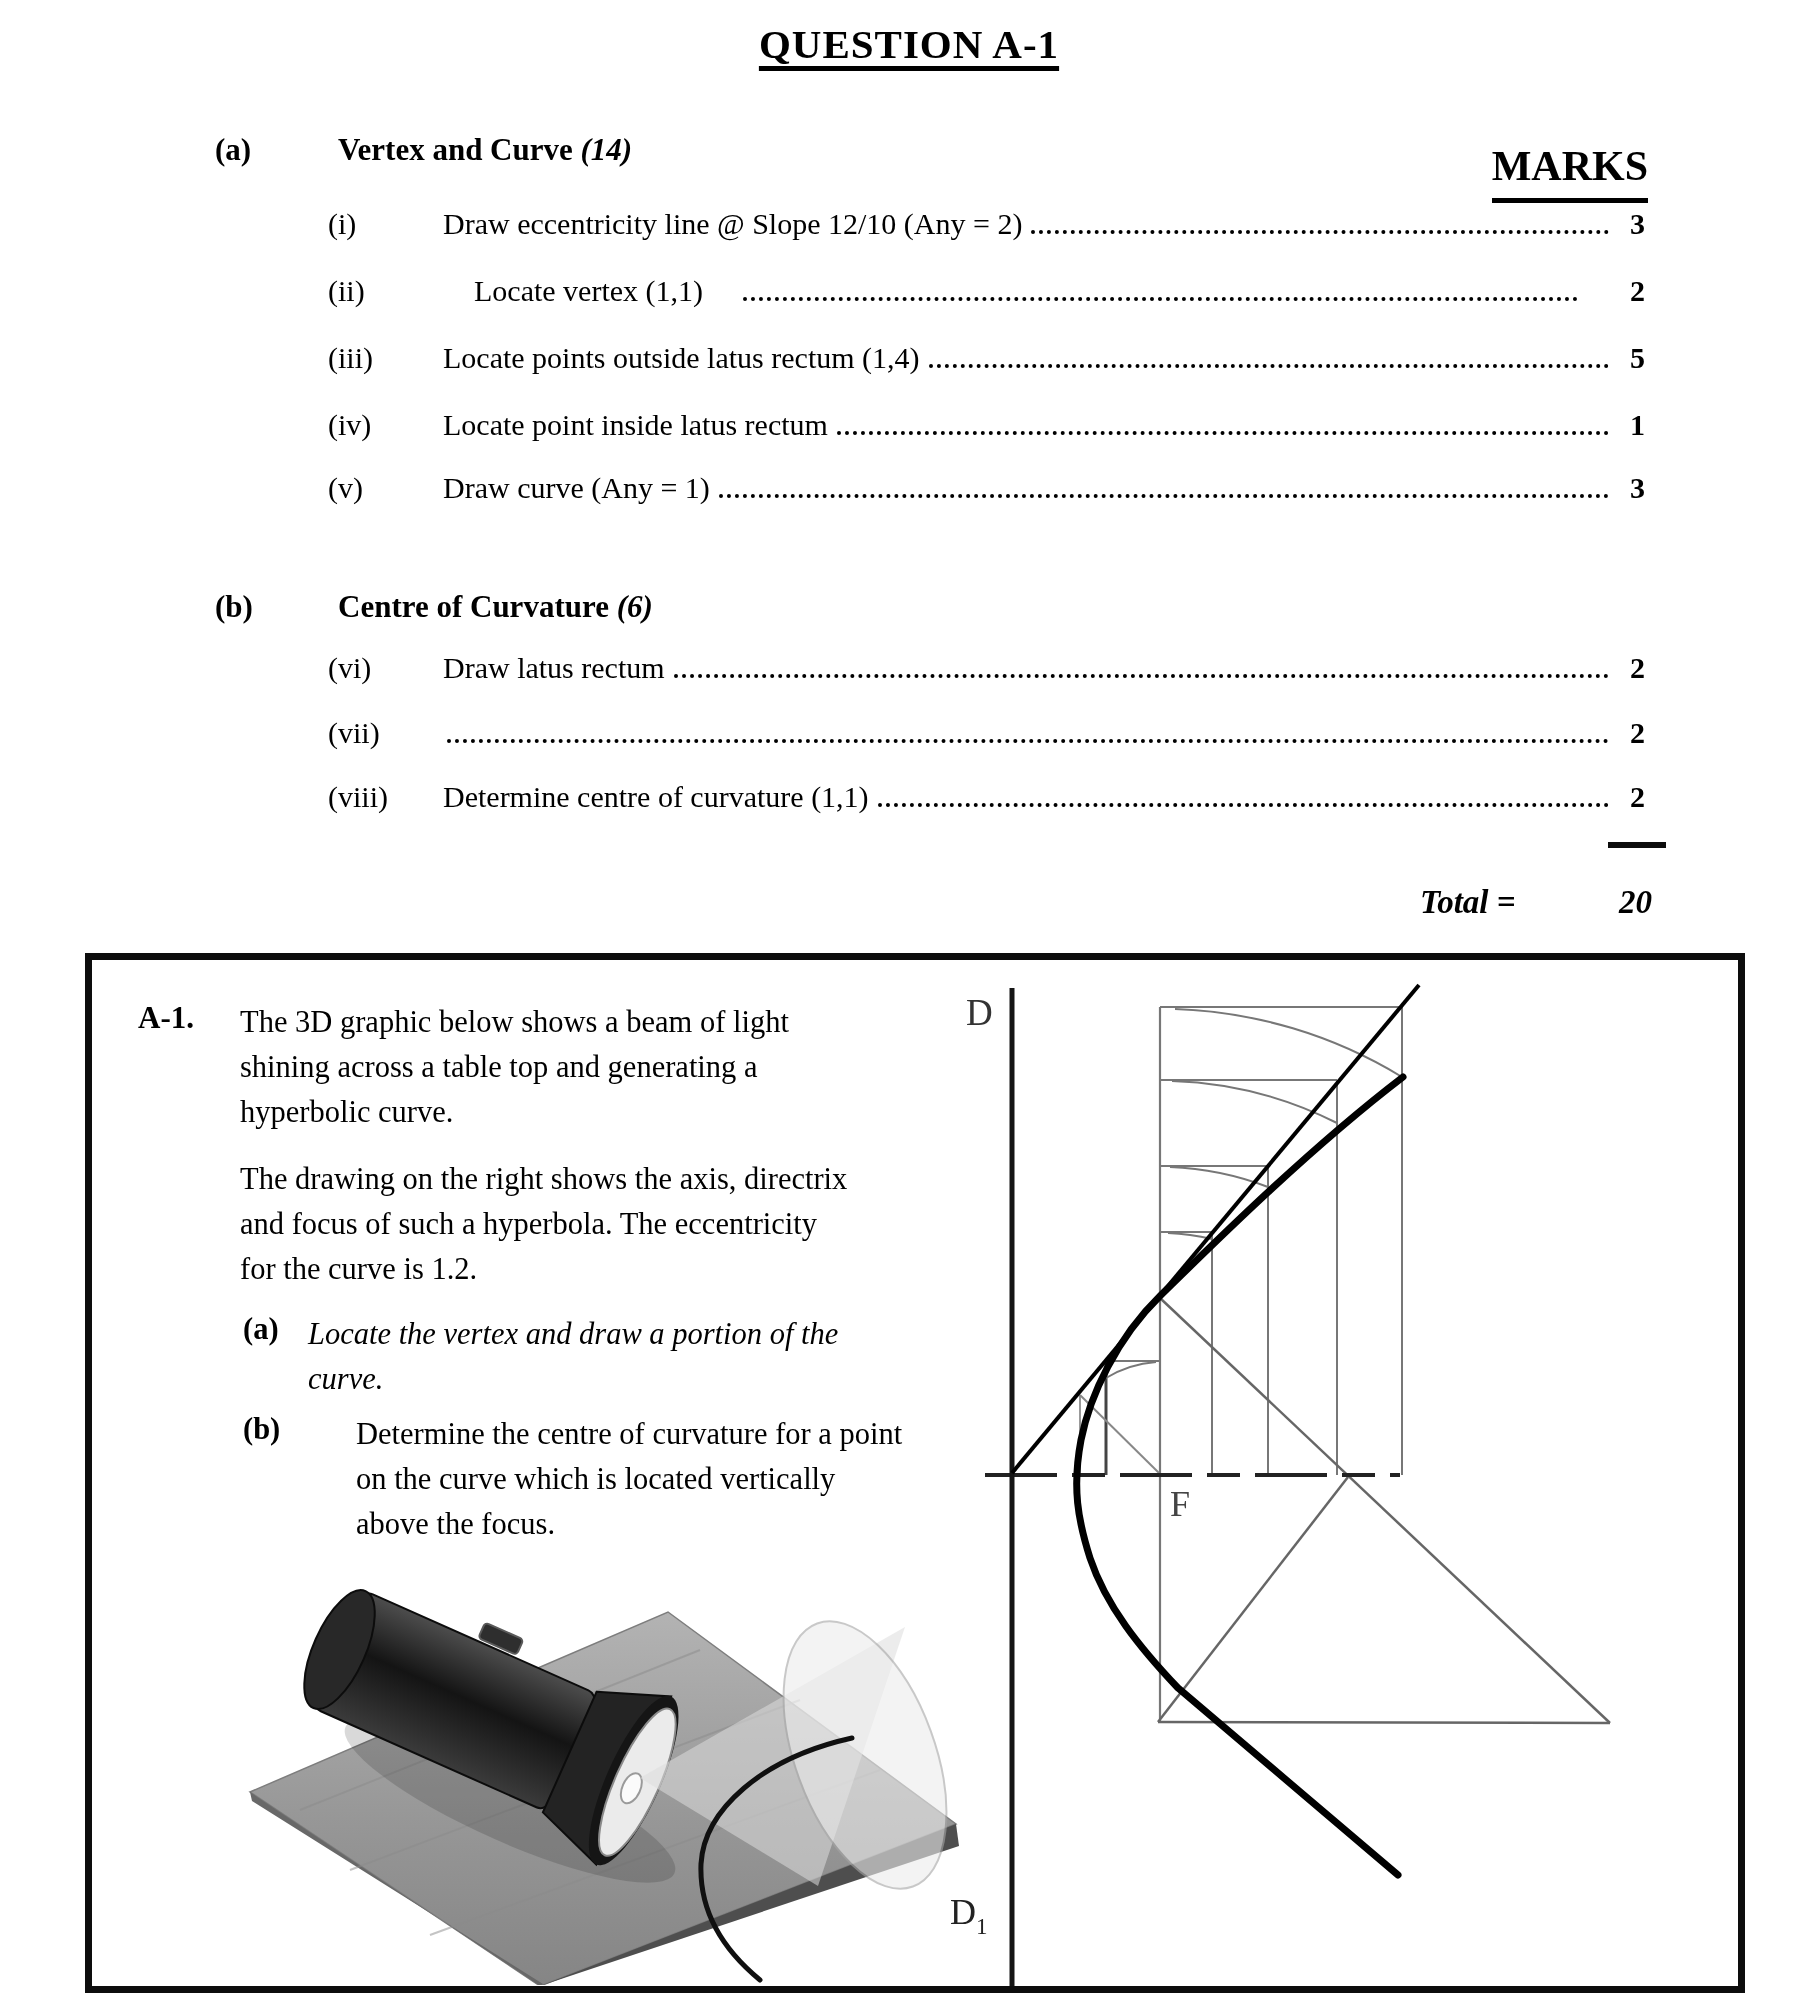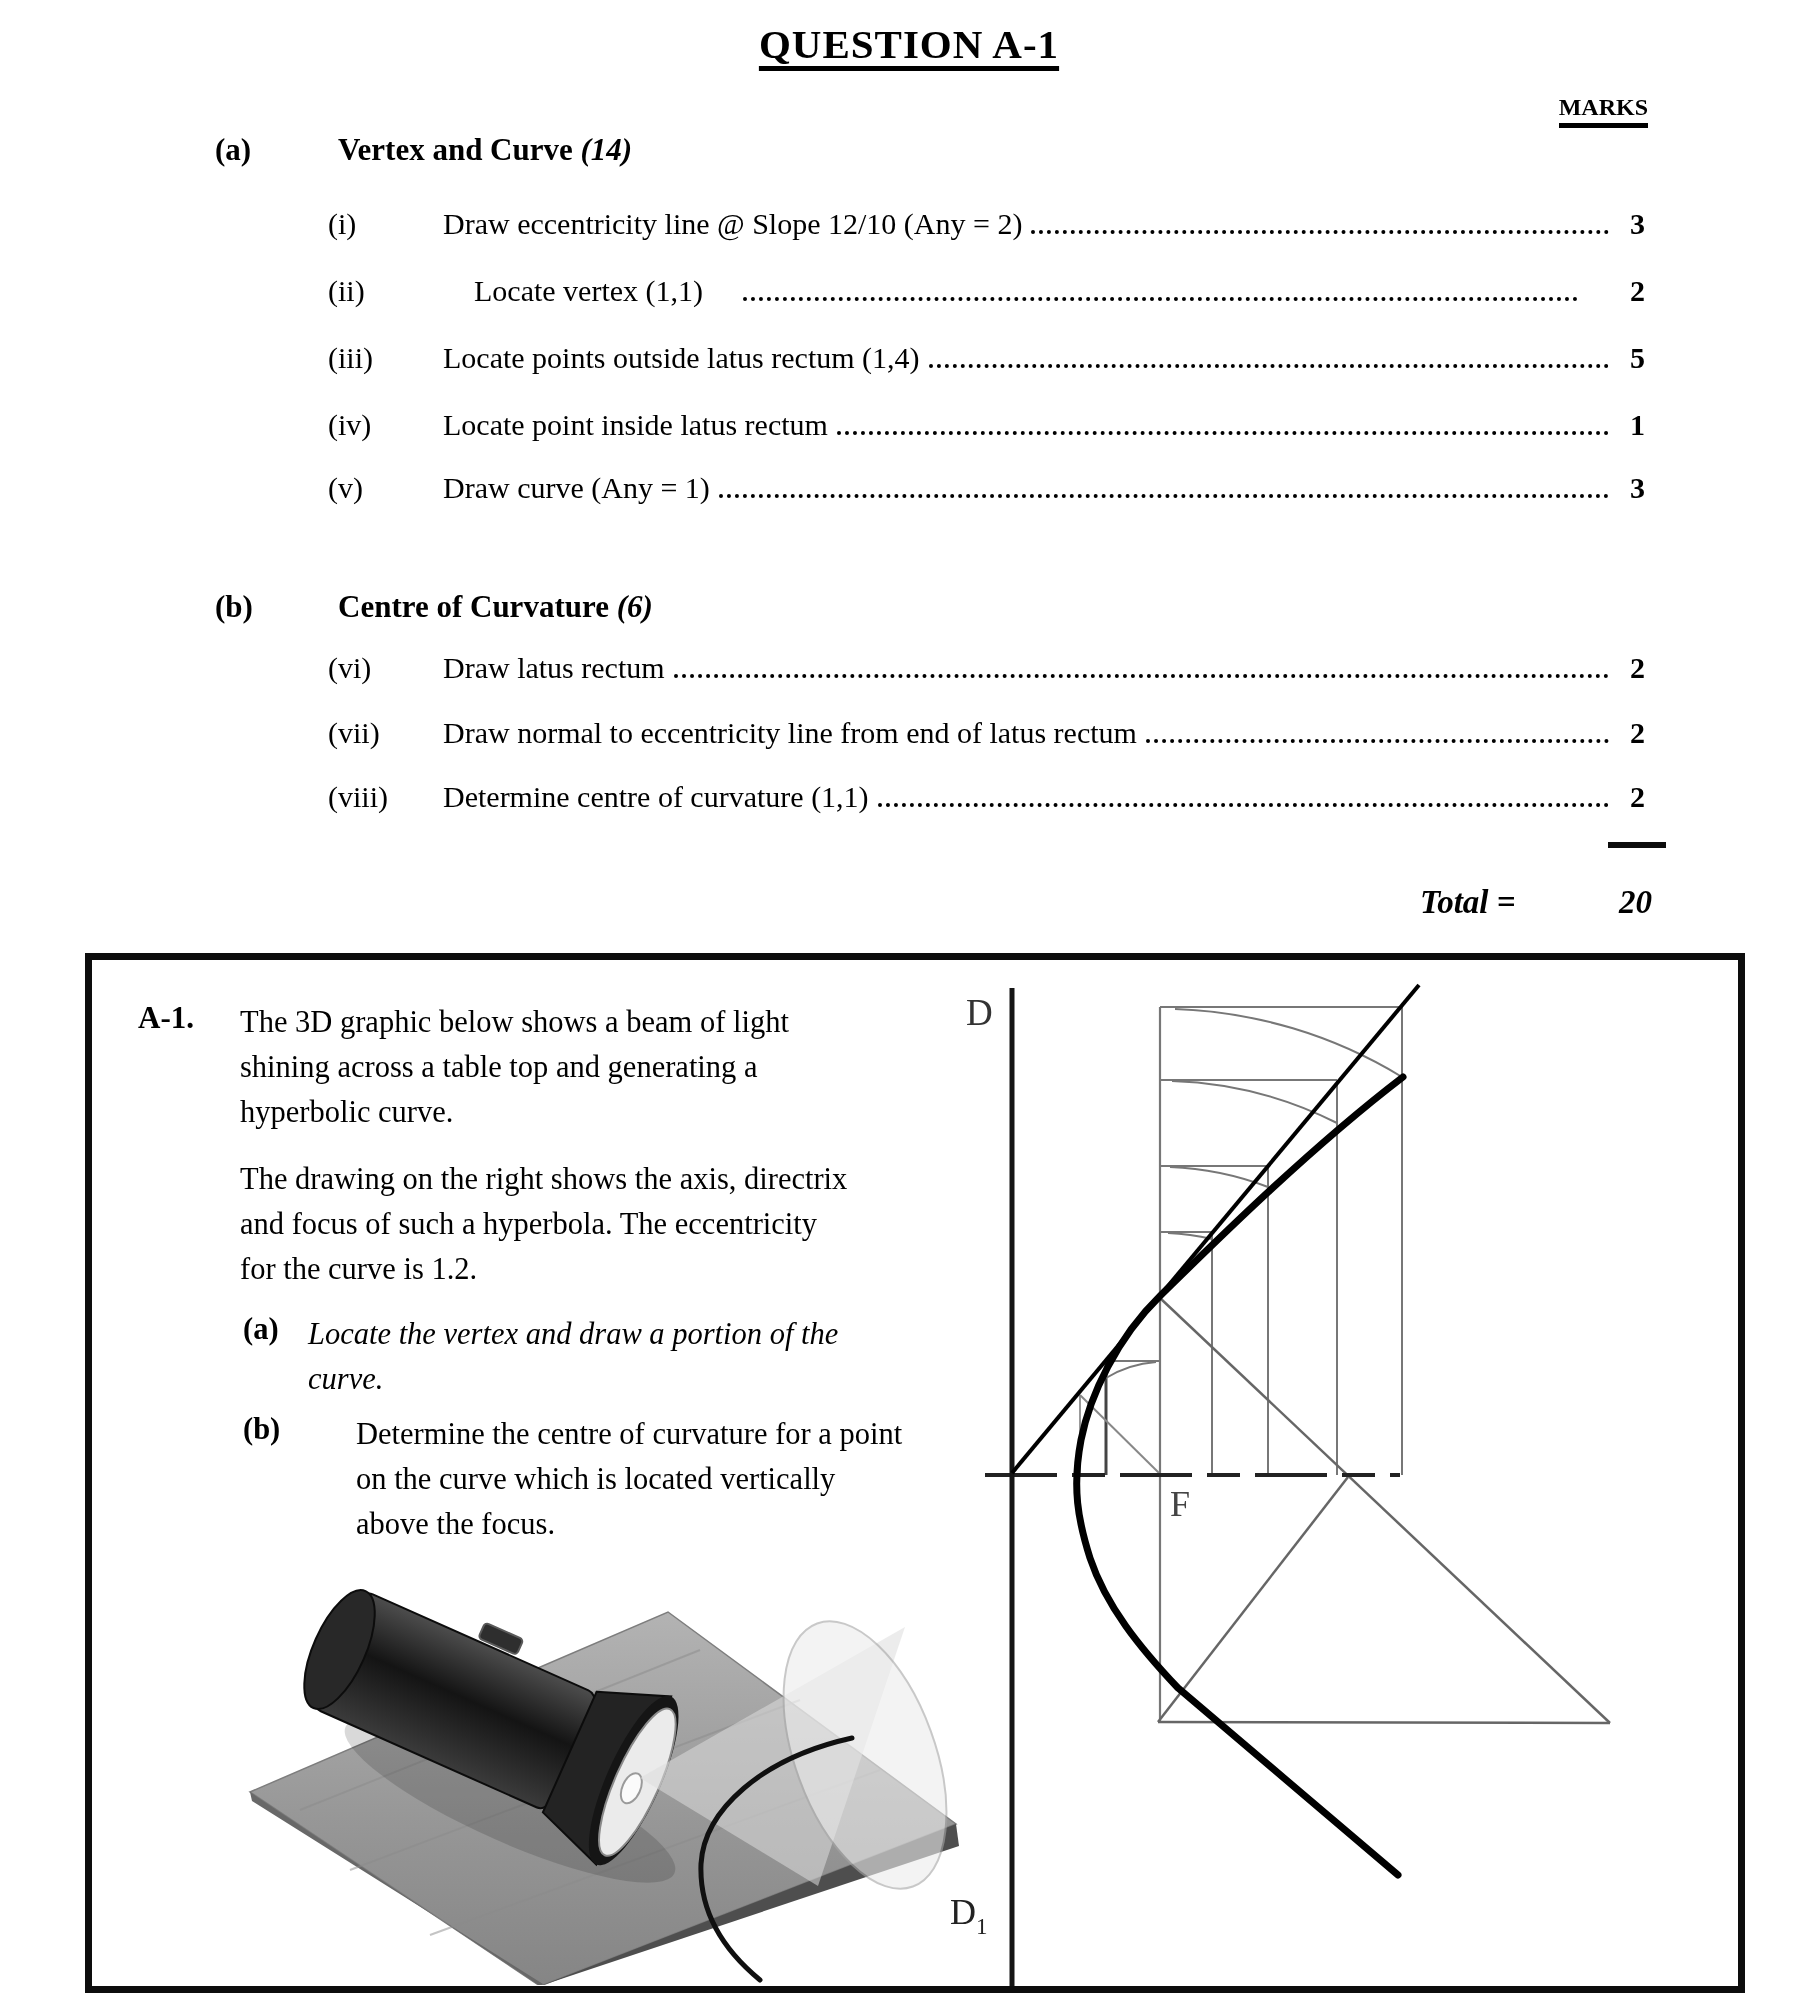--- a/index.html
+++ b/index.html
@@ -9,21 +9,21 @@
   }
   .abs{position:absolute;}
   
   .title-wrap{left:0;top:20px;width:1818px;text-align:center;}
   .title-text{
     font-size:41px;font-weight:bold;letter-spacing:1px;
     text-decoration:underline;text-decoration-thickness:5px;text-underline-offset:8px;
   }
   
   .marks-wrap{left:1480px;top:94px;width:168px;text-align:right;}
-  .marks-text{font-size:24px;font-weight:bold;border-bottom:5px solid #000;padding-bottom:2px;display:inline-block;}
+  .marks-text{font-size:42px;font-weight:bold;border-bottom:5px solid #000;padding-bottom:8px;display:inline-block;margin-top:48px;}
   
   .sec{font-size:31px;font-weight:bold;white-space:nowrap;}
   .sec .lbl{display:inline-block;width:123px;}
   .sec .wt{font-style:italic;}
   
   .item-row{
     left:328px;width:1317px;display:flex;align-items:flex-end;
     font-size:30px;line-height:34px;white-space:nowrap;
   }
   .item-row .num{flex:none;width:115px;}
@@ -99,21 +99,20 @@
 </div>
 
 <div class="abs item-row" style="top:651px;">
   <span class="num">(vi)</span>
     <span class="txt">Draw latus rectum</span>
     <span class="leader"></span>
     <span class="val">2</span>
 </div>
 <div class="abs item-row" style="top:716px;">
   <span class="num">(vii)</span>
-    <span class="txt">Draw normal to eccentricity line from end of latus rectum</span>
     <span class="leader"></span>
     <span class="val">2</span>
 </div>
 <div class="abs item-row" style="top:780px;">
   <span class="num">(viii)</span>
     <span class="txt">Determine centre of curvature (1,1)</span>
     <span class="leader"></span>
     <span class="val">2</span>
 </div>
 

